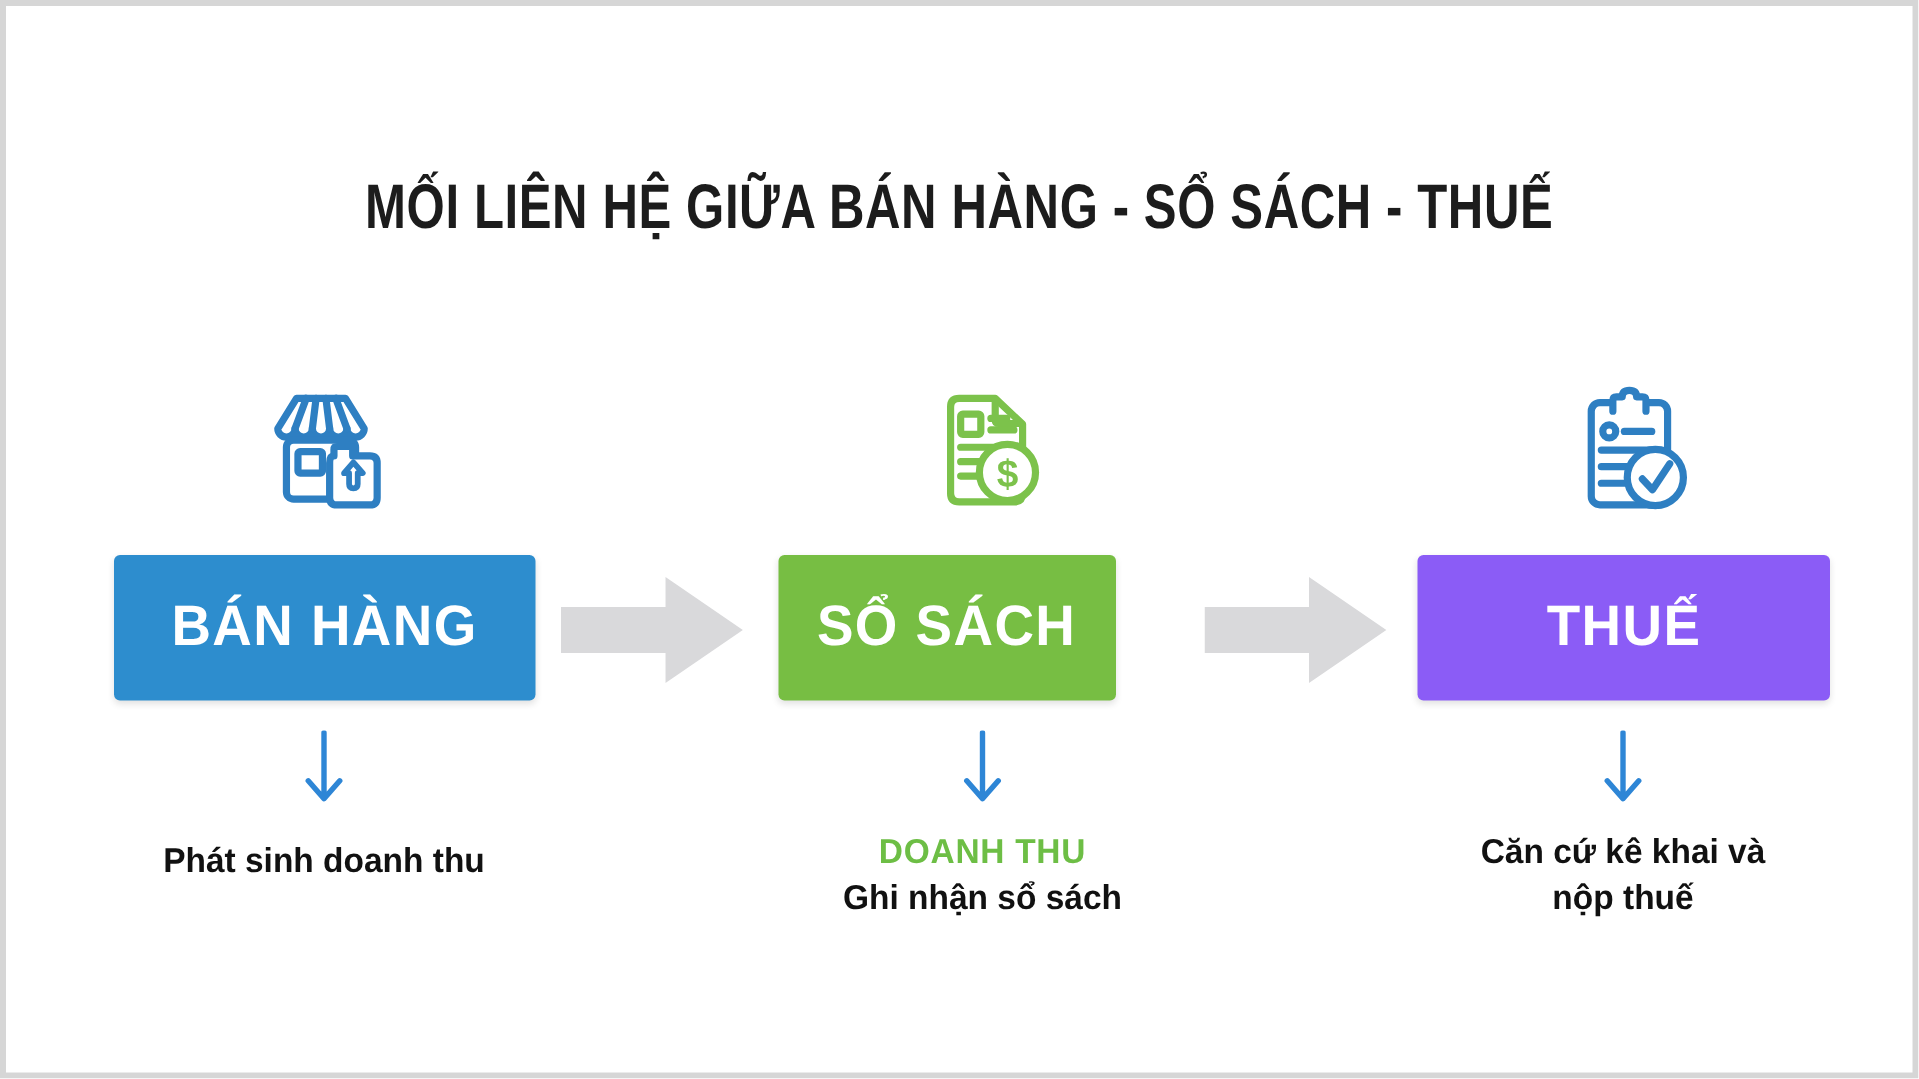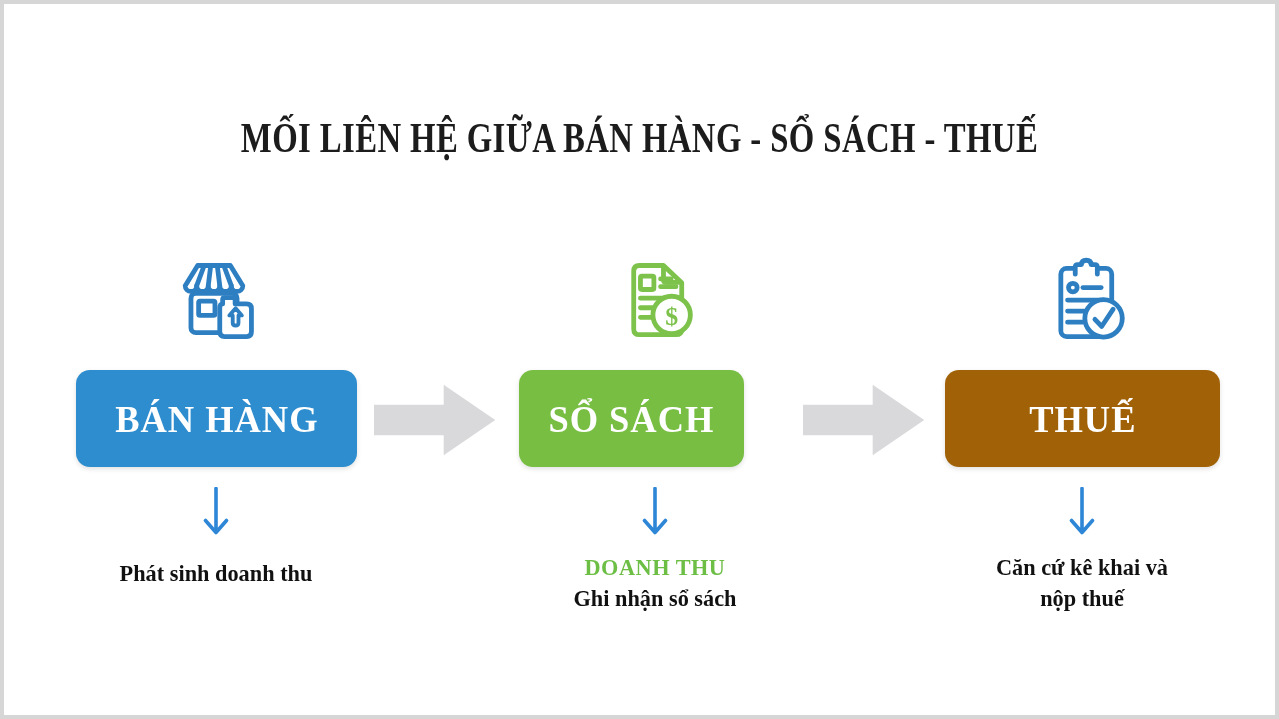--- a/index.html
+++ b/index.html
@@ -4,21 +4,21 @@
 <style>
   html, body { margin: 0; padding: 0; background: #ffffff; }
   .stage {
     position: relative;
     width: 1279px;
     height: 719px;
     box-sizing: border-box;
     border: 4px solid #d6d6d6;
     background: #ffffff;
     overflow: hidden;
-    font-family: Liberation Serif, serif;
+    font-family: Liberation Sans, sans-serif;
   }
 
   .title {
     position: absolute;
     top: 110px;
     left: 0;
     width: 100%;
     margin: 0;
     text-align: center;
     font-size: 42px;
@@ -34,21 +34,21 @@
     width: 96px;
     height: 96px;
     display: block;
   }
   .icon svg { display: block; width: 100%; height: 100%; }
 
   .box {
     position: absolute;
     top: 366px;
     height: 97px;
-    border-radius: 14px;
+    border-radius: 4px;
     display: flex;
     align-items: center;
     justify-content: center;
     box-shadow: 0 2px 5px rgba(0,0,0,0.12);
   }
   .box-label {
     color: #ffffff;
     font-size: 38px;
     font-weight: bold;
     letter-spacing: 1px;
@@ -155,21 +155,21 @@
     <svg viewBox="0 0 100 100" fill="none" stroke="currentColor" stroke-width="5" stroke-linecap="round" stroke-linejoin="round">
       <rect x="29" y="15" width="53" height="71" rx="6"></rect>
       <path d="M44 21 V13.5 Q44 11 46.5 11 H50.5 Q50.5 6.5 55.5 6.5 Q60.5 6.5 60.5 11 H64.5 Q67 11 67 13.5 V21" fill="#ffffff"></path>
       <circle cx="41.5" cy="35" r="4.5"></circle>
       <path d="M52 35 H71"></path>
       <path d="M36 48 H73 M36 59.5 H68 M36 71 H52"></path>
       <circle cx="73.5" cy="67" r="19.5" fill="#ffffff"></circle>
       <path d="M64.5 68 L71.5 75.5 L83.5 57.5"></path>
     </svg>
   </span>
-  <div class="box" style="left: 941px; width: 275px; background-color: #a16207;">
+  <div class="box" style="left: 941px; width: 275px; background-color: #8b5cf6;">
     <span class="box-label" style="color: rgb(255, 255, 255);">THUẾ</span>
   </div>
   <span class="down-arrow" style="left: 1063px; color: rgb(46, 134, 214);">
     <svg viewBox="0 0 30 56" fill="none" stroke="currentColor" stroke-width="3.6" stroke-linecap="round" stroke-linejoin="round">
       <path d="M15 1.5 V44 M4.5 33.5 L15 45.5 L25.5 33.5"></path>
     </svg>
   </span>
   <div class="caption" style="left:908px;top:548px">
     <div style="color: rgb(17, 17, 17);">Căn cứ kê khai và</div>
     <div style="color: rgb(17, 17, 17);">nộp thuế</div>

